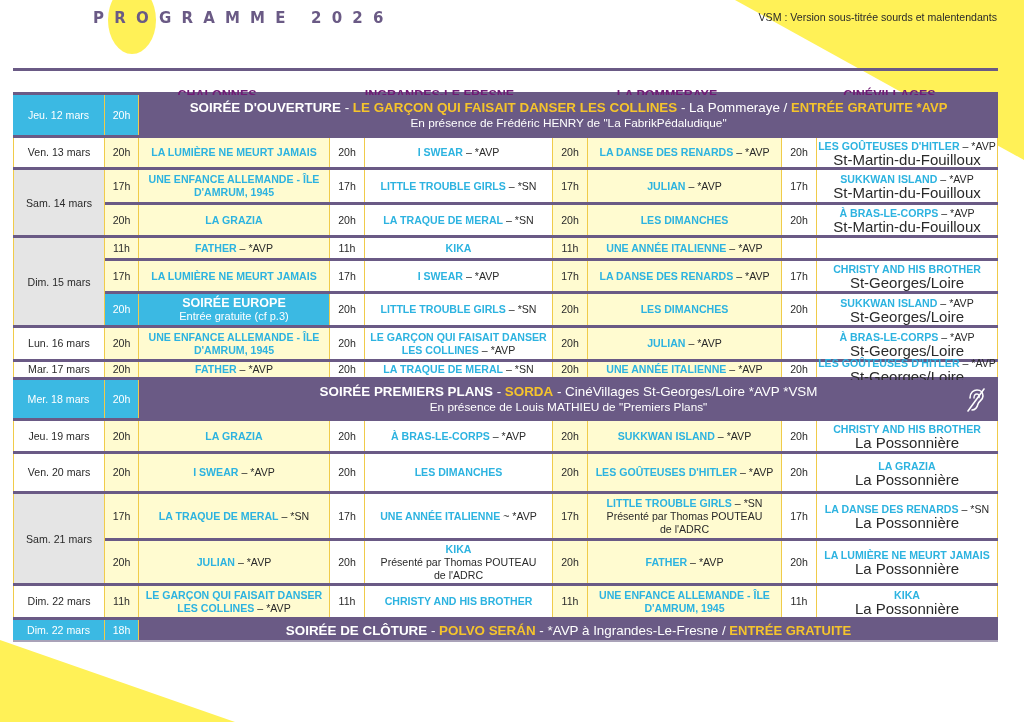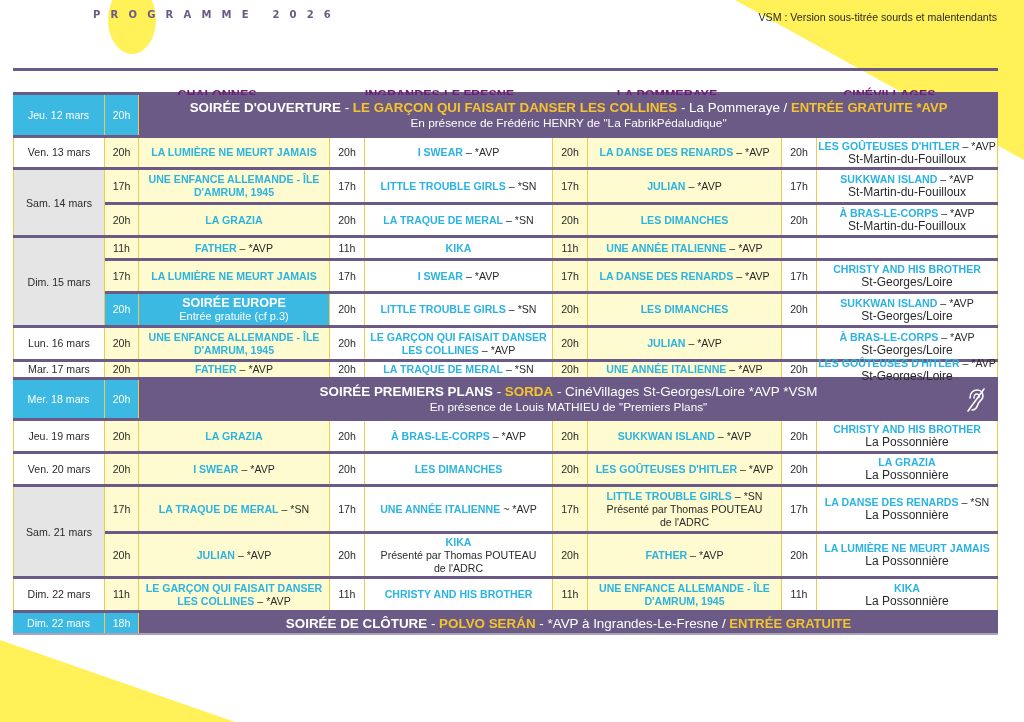--- a/index.html
+++ b/index.html
@@ -2,21 +2,21 @@
 <html><head>
 <meta charset="utf-8">
 <style>
   * { box-sizing: border-box; margin: 0; padding: 0; }
   html, body { width: 1024px; height: 722px; overflow: hidden; background: #ffffff; }
   body { position: relative; font-family: "Liberation Sans", "DejaVu Sans", sans-serif; color: #2a2a2a; }
 
   .deco-tri-top { position: absolute; left: 0; top: 0; width: 1024px; height: 722px; pointer-events: none; }
   .deco-ellipse { position: absolute; left: 108px; top: -14px; width: 48px; height: 68px; border-radius: 50%; background: #fff157; }
 
-  .title { position: absolute; left: 93px; top: 9px; font-family: "DejaVu Sans", sans-serif; font-weight: bold; font-size: 10px; letter-spacing: 10.2px; color: #6a5a85; z-index: 2; }
+  .title { position: absolute; left: 93px; top: 9px; font-family: "DejaVu Sans", sans-serif; font-weight: bold; font-size: 15px; letter-spacing: 10.2px; color: #6a5a85; z-index: 2; }
 
   .legend { position: absolute; right: 27px; top: 10px; text-align: right; font-size: 10.6px; line-height: 15px; color: #2a2a2a; z-index: 2; }
 
   .sched { position: absolute; left: 13px; top: 68px; width: 985px; z-index: 3; }
 
   .hdr { display: flex; height: 24px; border-top: 3px solid #6a5a85; }
   .hdr > div { display: flex; align-items: center; justify-content: center; font-weight: bold; font-size: 12.5px; color: #701a75; margin-top: 24px; }
   .hdr .h-empty { width: 92px; background: #fff; border-left: 1px solid #f5c842; border-right: 1px solid #f5c842; }
   .hdr .h-yellow { background: #fff157; border-right: 1px solid #f5c842; }
   .hdr .h-white { background: #fff; border-right: 4px solid #eab308; }
@@ -34,21 +34,21 @@
   .row { display: flex; border-top: 3px solid #6a5a85; }
   .cell { display: flex; flex-direction: column; align-items: center; justify-content: center; text-align: center; font-size: 10.6px; line-height: 13px; border-right: 1px solid #f0cb4a; }
   .cell.day { border-left: 1px solid #f0cb4a; background: #fff; font-size: 10.6px; }
   .cell.time { font-size: 10.6px; }
   .yel { background: #fffbd0; }
   .wht { background: #fff; }
 
   .film { color: #2db3e0; font-weight: bold; }
   .film-line { white-space: nowrap; }
   .note { color: #2a2a2a; font-weight: normal; }
-  .place { color: #2a2a2a; font-size: 12px; }
+  .place { color: #2a2a2a; font-size: 15px; }
 
   .group { display: flex; border-top: 3px solid #6a5a85; }
   .group .g-day { width: 112px; display: flex; align-items: center; justify-content: center; font-size: 10.6px; background: #e5e5e5; border-left: 1px solid #f0cb4a; border-right: 1px solid #f0cb4a; }
   .group .g-rows { display: flex; flex-direction: column; width: 893px; }
   .group .g-rows .row { border-top: none; }
   .group .g-rows .row + .row { border-top: 3px solid #6a5a85; }
 
   .event { display: flex; border-top: 3px solid #6a5a85; }
   .event .e-day { width: 92px; background: #3bb9e3; color: #fff; display: flex; align-items: center; justify-content: center; font-size: 10.6px; border-right: 1px solid #f0cb4a; }
   .event .e-time { width: 34px; background: #3bb9e3; color: #fff; display: flex; align-items: center; justify-content: center; font-size: 10.6px; border-right: 1px solid #f0cb4a; }
@@ -304,21 +304,21 @@
     <div class="cell c-f3 yel">
         <div class="film-line"><span class="film">SUKKWAN ISLAND</span><span class="note"> – *AVP</span></div>
       </div>
     <div class="cell time c-t4 wht">20h</div>
     <div class="cell c-f4 wht">
         <div class="film-line"><span class="film">CHRISTY AND HIS BROTHER</span><span class="note"></span></div>
         <div class="place">La Possonnière</div>
       </div>
   </div>
 
-  <div class="row" style="height:33px">
+  <div class="row" style="height:40px">
     <div class="cell day c-day">Ven. 20 mars</div>
     <div class="cell time c-t1 yel">20h</div>
     <div class="cell c-f1 yel">
         <div class="film-line"><span class="film">I SWEAR</span><span class="note"> – *AVP</span></div>
       </div>
     <div class="cell time c-t2 wht">20h</div>
     <div class="cell c-f2 wht">
         <div class="film-line"><span class="film">LES DIMANCHES</span><span class="note"></span></div>
       </div>
     <div class="cell time c-t3 yel">20h</div>

